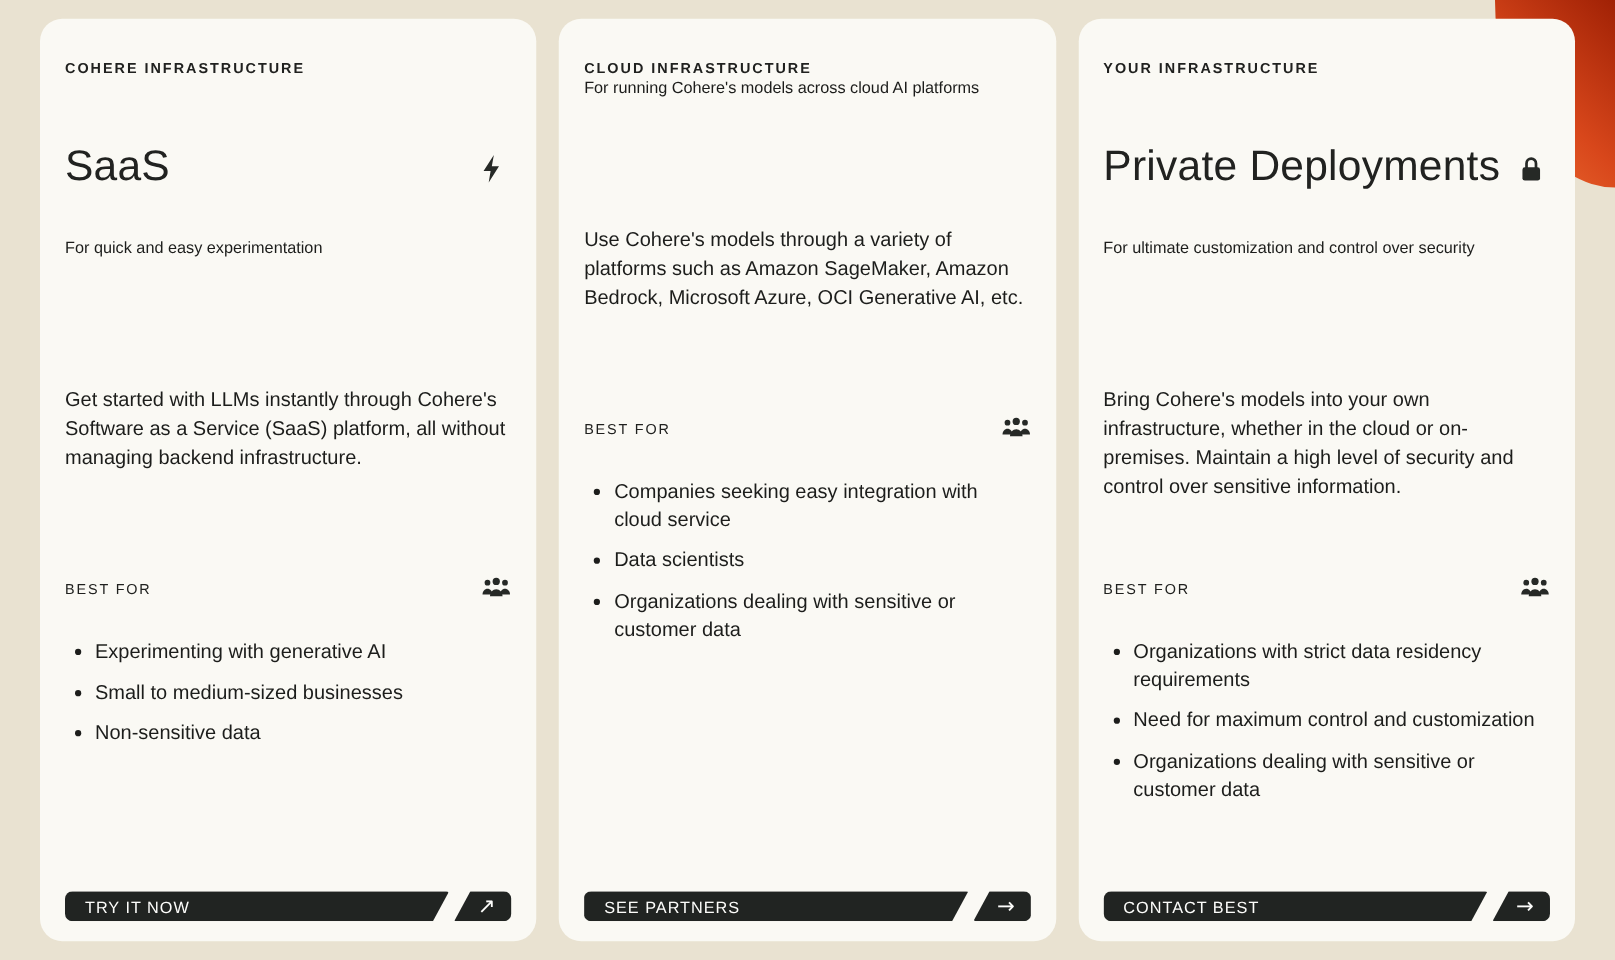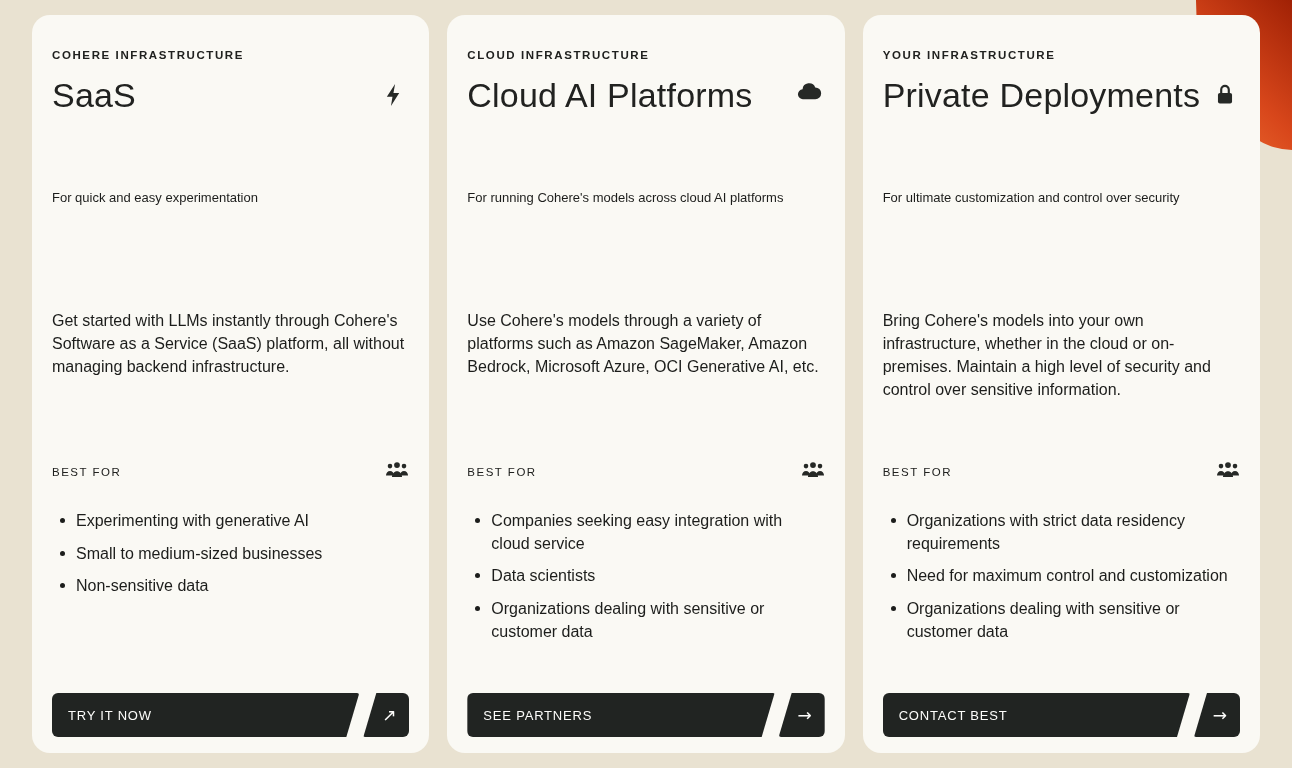--- a/index.html
+++ b/index.html
@@ -41,21 +41,21 @@
   .eyebrow {
     font-size: 11.5px;
     font-weight: 700;
     letter-spacing: 1.6px;
     color: #20211f;
   }
 
   .title-row {
     display: flex;
     justify-content: space-between;
-    align-items: flex-start;
+    align-items: center;
     margin-top: 16px;
     min-height: 112px;
   }
   .card-title {
     font-size: 34px;
     font-weight: 400;
     line-height: 1.08;
     color: #212220;
     max-width: 318px;
     letter-spacing: 0.2px;
@@ -108,21 +108,21 @@
     position: absolute;
     left: 0; top: 8px;
     width: 5px; height: 5px;
     border-radius: 50%;
     background: #1c1d1b;
   }
 
   .cta-row {
     margin-top: auto;
     display: flex;
-    height: 44px;
+    height: 24px;
   }
   .cta-main {
     flex: 1 1 auto;
     background: #212422;
     color: #fdfdfb;
     border: none;
     font-family: "Liberation Sans", sans-serif;
     font-size: 13px;
     letter-spacing: 0.8px;
     text-align: left;
@@ -196,28 +196,20 @@
     <div class="cta-row">
       <button class="cta-main">TRY IT NOW</button>
       <button class="cta-icon">
         <span class="cta-arrow">↗</span>
       </button>
     </div>
   </section>
 
   <section class="card">
     <div class="eyebrow">CLOUD INFRASTRUCTURE</div>
-    <div class="title-row">
-      <h2 class="card-title">Cloud AI Platforms</h2>
-      <span class="title-icon">
-        <svg width="28" height="22" viewBox="0 0 24 20">
-            <path class="icon-dark" d="M6.5 16.5a4.5 4.5 0 0 1-.36-8.99 6 6 0 0 1 11.55-1.68A4.75 4.75 0 0 1 17.75 16.5z"></path>
-          </svg>
-      </span>
-    </div>
     <p class="subtitle">For running Cohere's models across cloud AI platforms</p>
     <p class="description">Use Cohere's models through a variety of platforms such as Amazon SageMaker, Amazon Bedrock, Microsoft Azure, OCI Generative AI, etc.</p>
     <div class="best-for-row">
       <span class="best-for-label">BEST FOR</span>
       <span>
         <svg width="24" height="17" viewBox="0 0 24 16">
           <g class="icon-dark">
             <circle cx="5" cy="4.6" r="2.3"></circle>
               <circle cx="19" cy="4.6" r="2.3"></circle>
               <circle cx="12" cy="3.6" r="2.9"></circle>

